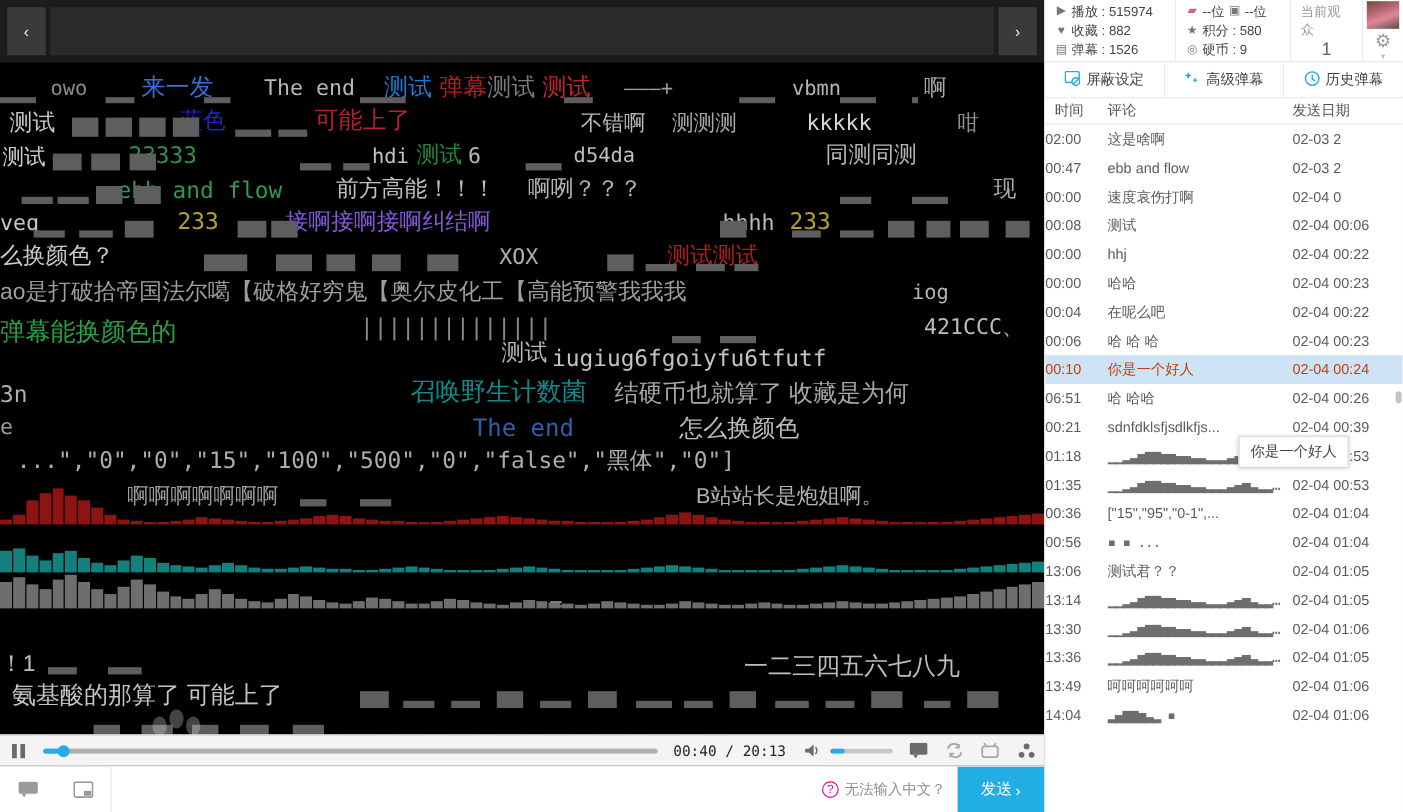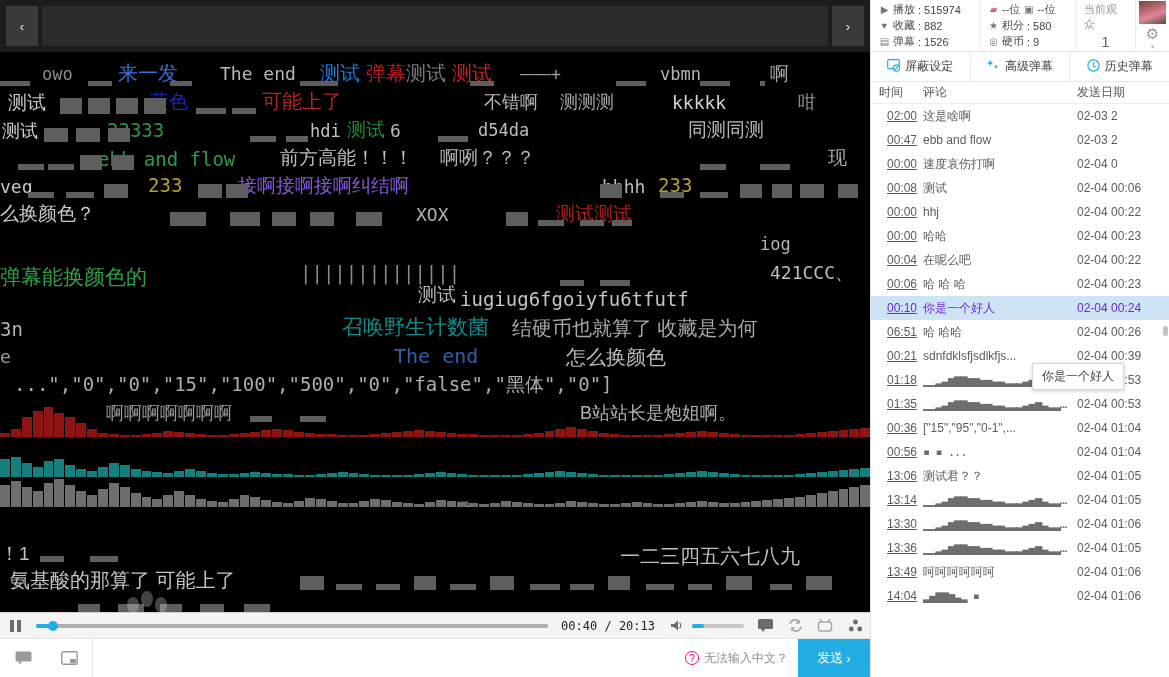--- a/index.html
+++ b/index.html
@@ -106,22 +106,22 @@
   .tab .ti { color: #23ade5; font-size: 12px; }
 
   .cols { display: flex; height: 22px; align-items: center; font-size: 12px; color: #555;
           border-bottom: 1px solid #ededed; background: #fff; }
   .c-time { width: 52px; padding-left: 8px; }
   .c-text { flex: 1; }
   .c-date { width: 92px; }
 
   .rows { flex: 1; overflow: hidden; position: relative; }
   .row { height: 24px; display: flex; align-items: center; font-size: 12px; color: #5b5b5b; cursor: pointer; }
-  .row.sel { background: #cfe3f7; color: #6d28d9; }
-  .row .r-time { width: 52px; padding-left: 16px; white-space: nowrap; text-decoration: underline; }
+  .row.sel { background: #cfe3f7; color: #c2410c; }
+  .row .r-time { width: 52px; padding-left: 0; white-space: nowrap; }
   .row .r-text { flex: 1; overflow: hidden; white-space: nowrap; text-overflow: ellipsis; padding-right: 4px; }
   .row .r-date { width: 92px; white-space: nowrap; }
   .row .r-text.wave { font-family: "DejaVu Sans Mono", monospace; letter-spacing: -1px; color: #6e6e6e; }
 
   .side-scroll { position: absolute; right: 1px; top: 104px; width: 5px; height: 573px; }
   .side-scroll .thumb { position: absolute; left: 0; width: 5px; border-radius: 3px; background: #c3c3c3; }
 
   
   .ctx-menu {
     position: absolute; right: 4px; top: 104px; width: 47px; background: #fff;
@@ -181,20 +181,21 @@
         <div class="dm" style="left: 828px; top: 96px; font-size: 19px; color: rgb(170, 170, 170);">现</div>
         <div class="dm mono" style="left: 0px; top: 126px; font-size: 18px; color: rgb(198, 198, 198);">veq</div>
         <div class="dm mono" style="left: 148px; top: 124px; font-size: 19px; color: rgb(181, 161, 42);">233</div>
         <div class="dm" style="left: 238px; top: 124px; font-size: 19px; color: rgb(133, 88, 216);">接啊接啊接啊</div>
         <div class="dm" style="left: 352px; top: 124px; font-size: 19px; color: rgb(133, 88, 216);">纠结啊</div>
         <div class="dm mono" style="left: 602px; top: 126px; font-size: 18px; color: rgb(189, 189, 189);">hhhh</div>
         <div class="dm mono" style="left: 658px; top: 124px; font-size: 19px; color: rgb(181, 161, 42);">233</div>
         <div class="dm" style="left: 0px; top: 152px; font-size: 19px; color: rgb(202, 202, 202);">么换颜色？</div>
         <div class="dm mono" style="left: 416px; top: 154px; font-size: 18px; color: rgb(176, 176, 176);">XOX</div>
         <div class="dm" style="left: 556px; top: 152px; font-size: 19px; color: rgb(176, 30, 30);">测试测试</div>
+        <div class="dm" style="left: 0px; top: 182px; font-size: 19px; color: rgb(158, 158, 158);">ao是打破拾帝国法尔噶【破格好穷鬼【奥尔皮化工【高能预警我我我</div>
         <div class="dm mono" style="left: 760px; top: 184px; font-size: 17px; color: rgb(179, 179, 179);">iog</div>
         <div class="dm" style="left: 0px; top: 214px; font-size: 21px; color: rgb(42, 160, 72);">弹幕能换颜色的</div>
         <div class="dm mono" style="left: 300px; top: 212px; font-size: 19px; color: rgb(138, 138, 138);">||||||||||||||</div>
         <div class="dm mono" style="left: 770px; top: 212px; font-size: 18px; color: rgb(189, 189, 189);">421CCC、</div>
         <div class="dm" style="left: 418px; top: 233px; font-size: 19px; color: rgb(183, 183, 183);">测试</div>
         <div class="dm mono" style="left: 460px; top: 238px; font-size: 19px; color: rgb(196, 196, 196);">iugiug6fgoiyfu6tfutf</div>
         <div class="dm mono" style="left: 0px; top: 268px; font-size: 19px; color: rgb(176, 176, 176);">3n</div>
         <div class="dm" style="left: 342px; top: 264px; font-size: 21px; color: rgb(16, 138, 138);">召唤野生计数菌</div>
         <div class="dm" style="left: 512px; top: 266px; font-size: 20px; color: rgb(168, 168, 168);">结硬币也就算了  收藏是为何</div>
         <div class="dm mono" style="left: 0px; top: 296px; font-size: 18px; color: rgb(154, 154, 154);">e</div>

